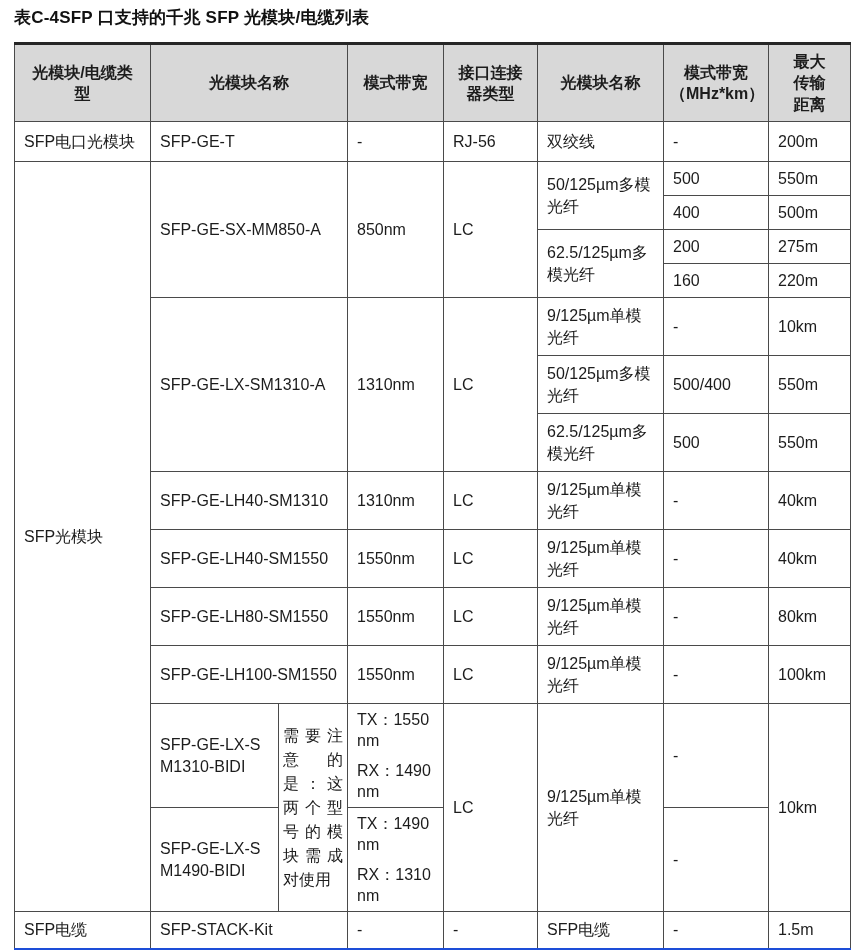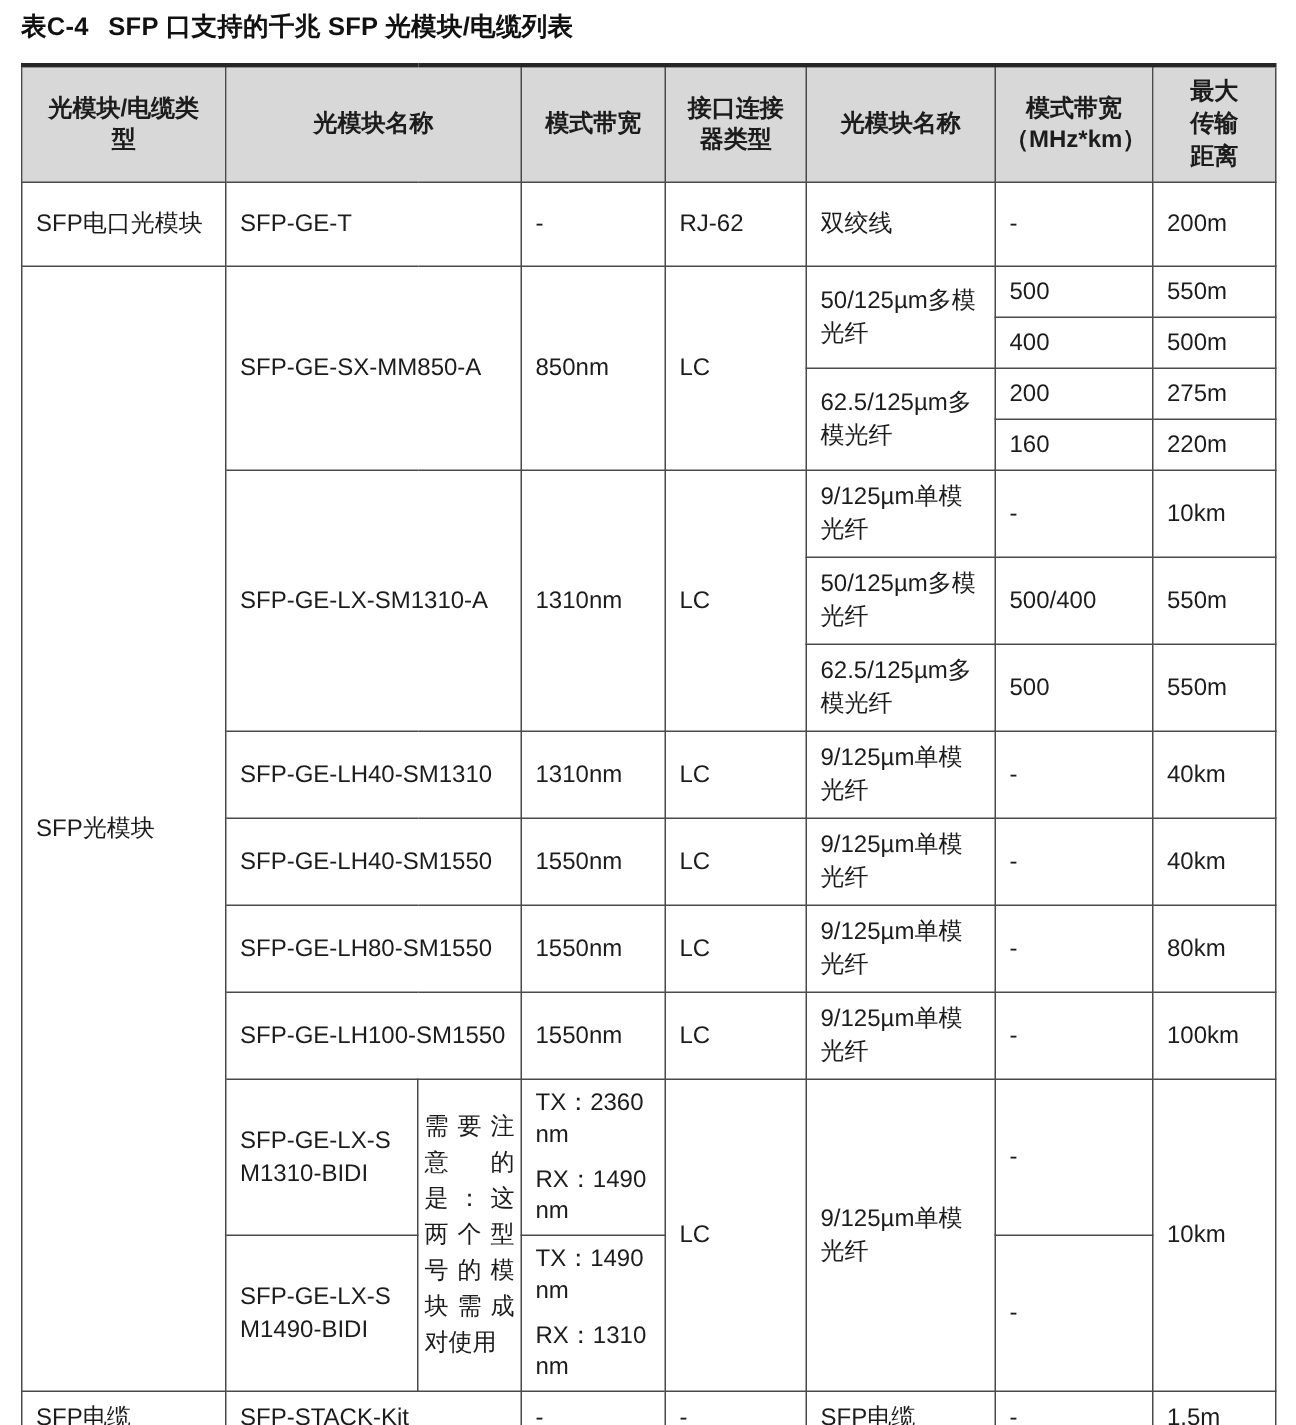--- a/index.html
+++ b/index.html
@@ -10,21 +10,21 @@
     color: #1c1c1c;
   }
   .page { padding: 6px 14px 9px 14px; }
   .caption {
     font-size: 17px;
     font-weight: bold;
     color: #111111;
     margin: 0 0 13px 0;
     letter-spacing: 0.2px;
   }
-  .caption .cap-label { margin-right: 13px; }
+  .caption .cap-label { }
   table.sfp {
     border-collapse: collapse;
     table-layout: fixed;
     width: 836px;
     border-top: 3px solid #262626;
     border-bottom: 3px solid #1d4ed8;
   }
   th, td {
     border: 1px solid #4a4a4a;
     font-size: 16px;
@@ -45,21 +45,21 @@
   td.nowrap { white-space: nowrap; }
   td.breakall { word-break: break-all; }
   td.note {
     text-align: justify;
     padding: 6px 4px;
     line-height: 1.5;
   }
   td.txrx div { margin: 0; }
   td.txrx .tx { margin-bottom: 9px; }
   tr.h-head   { height: 78px; }
-  tr.h-single { height: 56px; margin-left: 22px; }
+  tr.h-single { height: 40px; margin-left: 22px; }
   tr.h-quart  { height: 34px; }
   tr.h-std    { height: 58px; }
   tr.h-bidi   { height: 104px; }
   tr.h-last   { height: 38px; padding-left: 24px; }
 </style>
 </head>
 <body>
 
 <div class="page">
 
@@ -92,21 +92,21 @@
 （MHz*km）</th>
       <th>最大
 传输
 距离</th>
     </tr>
 
     <tr class="h-single">
       <td class="nowrap">SFP电口光模块</td>
       <td colspan="2" class="nowrap">SFP-GE-T</td>
       <td>-</td>
-      <td>RJ-62</td>
+      <td>RJ-56</td>
       <td>双绞线</td>
       <td>-</td>
       <td>200m</td>
     </tr>
 
     <tr class="h-quart">
       <td rowspan="13" class="nowrap">SFP光模块</td>
       <td colspan="2" rowspan="4" class="nowrap">SFP-GE-SX-MM850-A</td>
       <td rowspan="4">850nm</td>
       <td rowspan="4">LC</td>
@@ -177,21 +177,21 @@
       <td>LC</td>
       <td>9/125µm单模光纤</td>
       <td>-</td>
       <td>100km</td>
     </tr>
 
     <tr class="h-bidi">
       <td class="breakall">SFP-GE-LX-SM1310-BIDI</td>
       <td rowspan="2" class="note">需要注意的是：这两个型号的模块需成对使用</td>
       <td class="txrx">
-        <div class="tx">TX：2360 nm</div>
+        <div class="tx">TX：1550 nm</div>
         <div class="rx">RX：1490 nm</div>
       </td>
       <td rowspan="2">LC</td>
       <td rowspan="2">9/125µm单模光纤</td>
       <td>-</td>
       <td rowspan="2">10km</td>
     </tr>
     <tr class="h-bidi">
       <td class="breakall">SFP-GE-LX-SM1490-BIDI</td>
       <td class="txrx">

